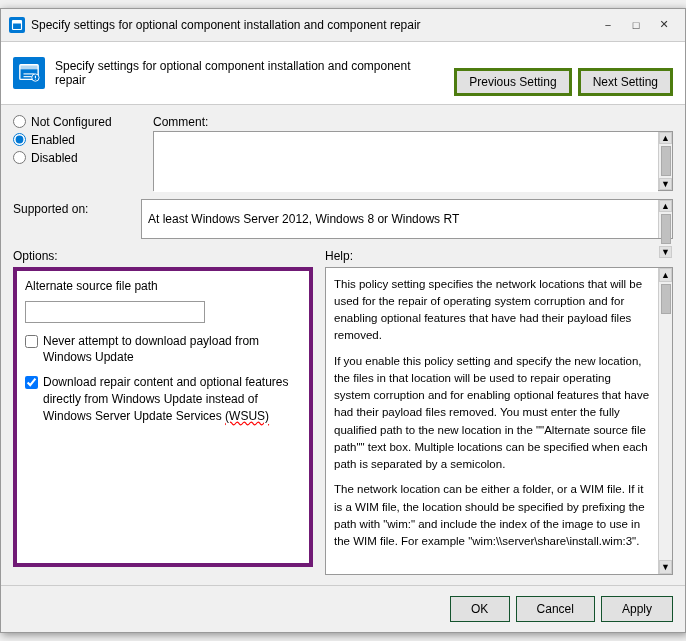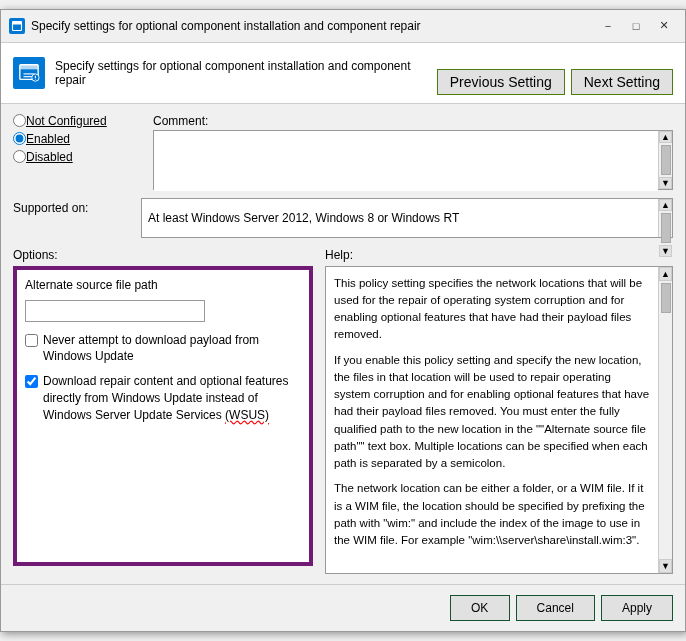--- a/index.html
+++ b/index.html
@@ -84,46 +84,46 @@
       font-size: 12px;
       color: #000;
     }
     .header-buttons {
       display: flex;
       gap: 6px;
     }
     .nav-button {
       padding: 4px 12px;
       background: #e1e1e1;
-      border: 1px solid #4d7c0f;
-      cursor: pointer;
-      font-size: 14px;
+      border: 3px solid #4d7c0f;
+      cursor: pointer;
+      font-size: 12px;
       color: #000;
       margin-top: 18px;
     }
 
     .content-area {
       padding: 10px 12px;
       background: #f0f0f0;
     }
 
     .radio-group {
       display: flex;
       flex-direction: column;
       gap: 4px;
       float: left;
       width: 120px;
       margin-right: 10px;
     }
     .radio-label {
       display: flex;
       align-items: center;
-      cursor: pointer;
-      font-size: 12px;
-      text-decoration: underline;
+      gap: 5px;
+      cursor: pointer;
+      font-size: 12px;
     }
     .radio-label input[type="radio"] {
       cursor: pointer;
       accent-color: #0078d4;
     }
     .section-label {
       font-size: 12px;
       color: #000;
       margin-bottom: 2px;
     }

